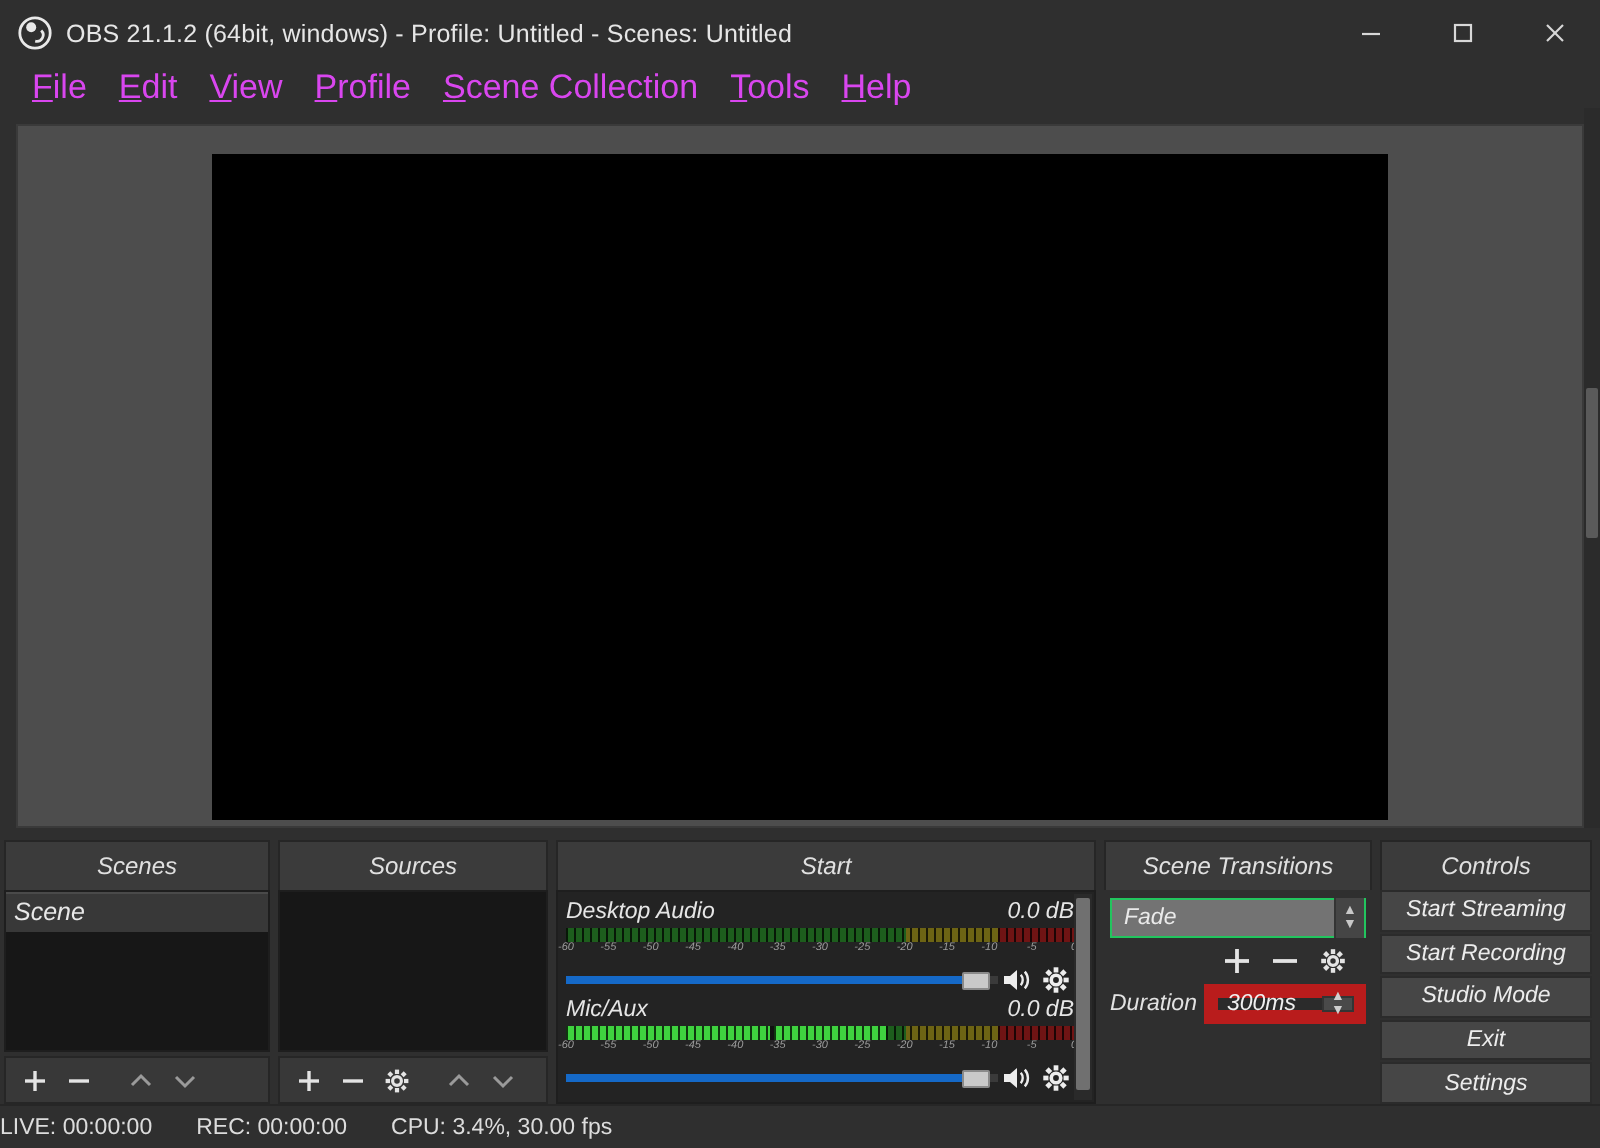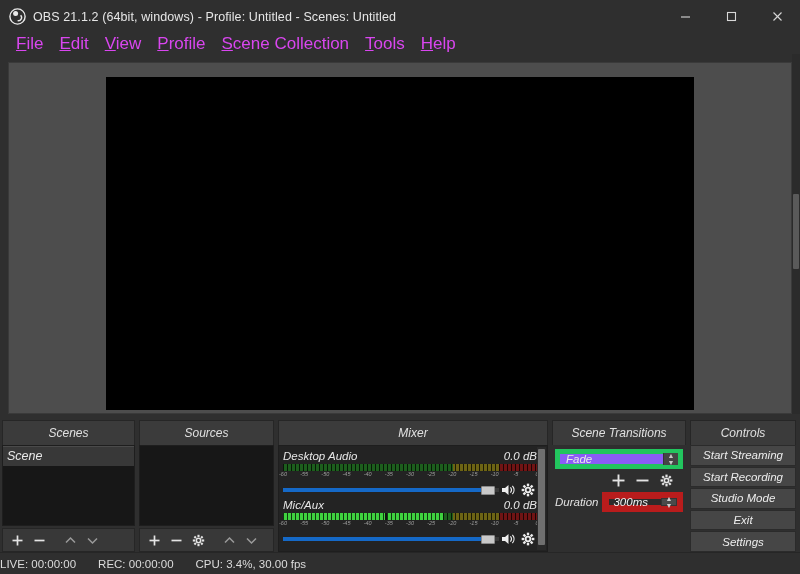--- a/index.html
+++ b/index.html
@@ -155,21 +155,21 @@
     position: absolute; left: 1px; top: 2px; width: 7px; height: 96px;
     background: #707070; border-radius: 1px;
   }
 
   
   .tr-body {
     position: absolute; left: 0; right: 0; top: 0; bottom: 0;
     background: #2f2f2f; padding: 4px 3px 0 3px;
   }
   .combo {
-    position: relative; height: 20px; background: #8b5cf6; border: 5px solid #22c55e;
+    position: relative; height: 20px; background: #737373; border: 1px solid #22c55e;
     display: flex; align-items: center; padding-left: 6px;
     font-size: 11.5px; color: #eaeaea; text-align: center;
   }
   .combo .spin {
     position: absolute; right: 0; top: -1px; bottom: -1px; width: 15px;
     background: #454545; border-left: 1px solid #343434;
     display: flex; flex-direction: column; align-items: center; justify-content: center;
     color: #c8c8c8; font-size: 7px; line-height: 7px;
   }
   .tr-icons {
@@ -339,21 +339,21 @@
           <div class="tb-btn dim">
             <svg width="13" height="13" viewBox="0 0 13 13">
                 <polyline points="2,4.5 6.5,9 11,4.5" fill="none" stroke="currentColor" stroke-width="1.5"></polyline>
               </svg>
           </div>
         </div>
       </div>
     </div>
 
     <div class="dock dock-mixer">
-      <div class="dock-title">Mixer</div>
+      <div class="dock-title">Start</div>
       <div class="dock-body">
         <div class="mixer-body">
 
           <div class="mx-strip">
             <div class="mx-head">
               <span class="mx-name">Desktop Audio</span>
               <span class="mx-db">0.0 dB</span>
             </div>
             <div class="mx-meter">
               <div class="seg" id="m0-bgGreen" style="left: 0%; width: 67%; background: rgb(29, 94, 29);"></div>

